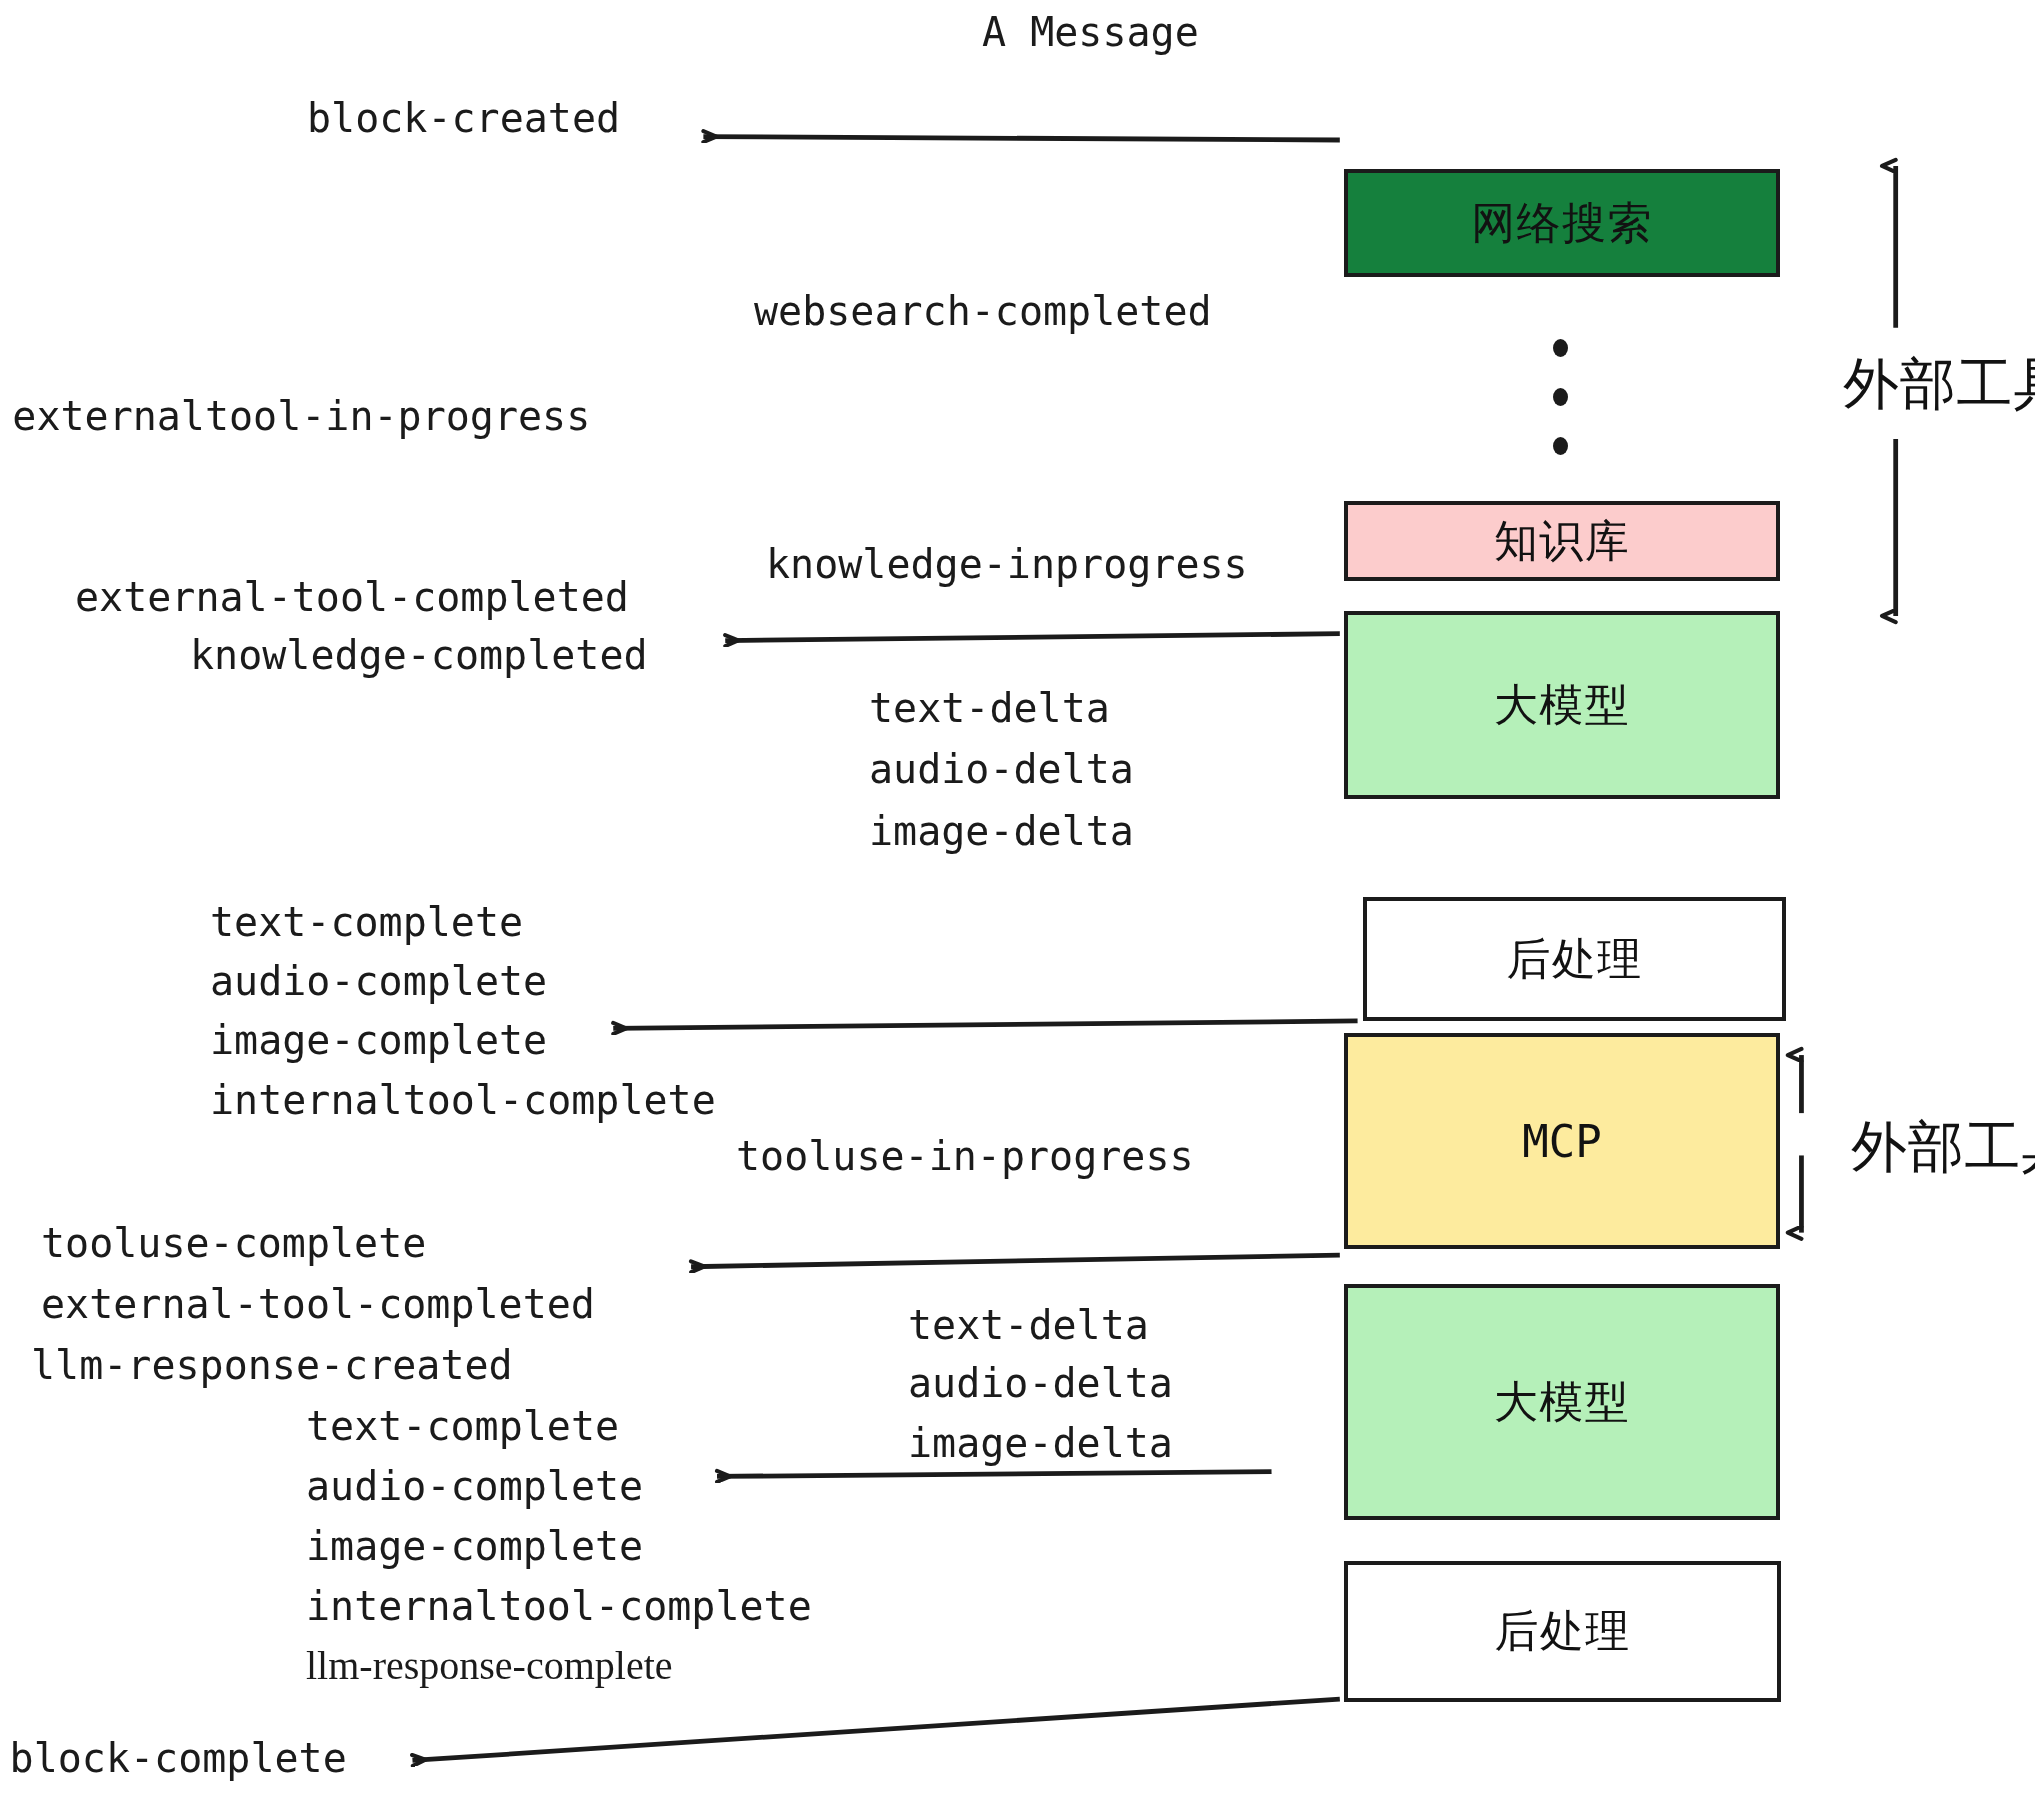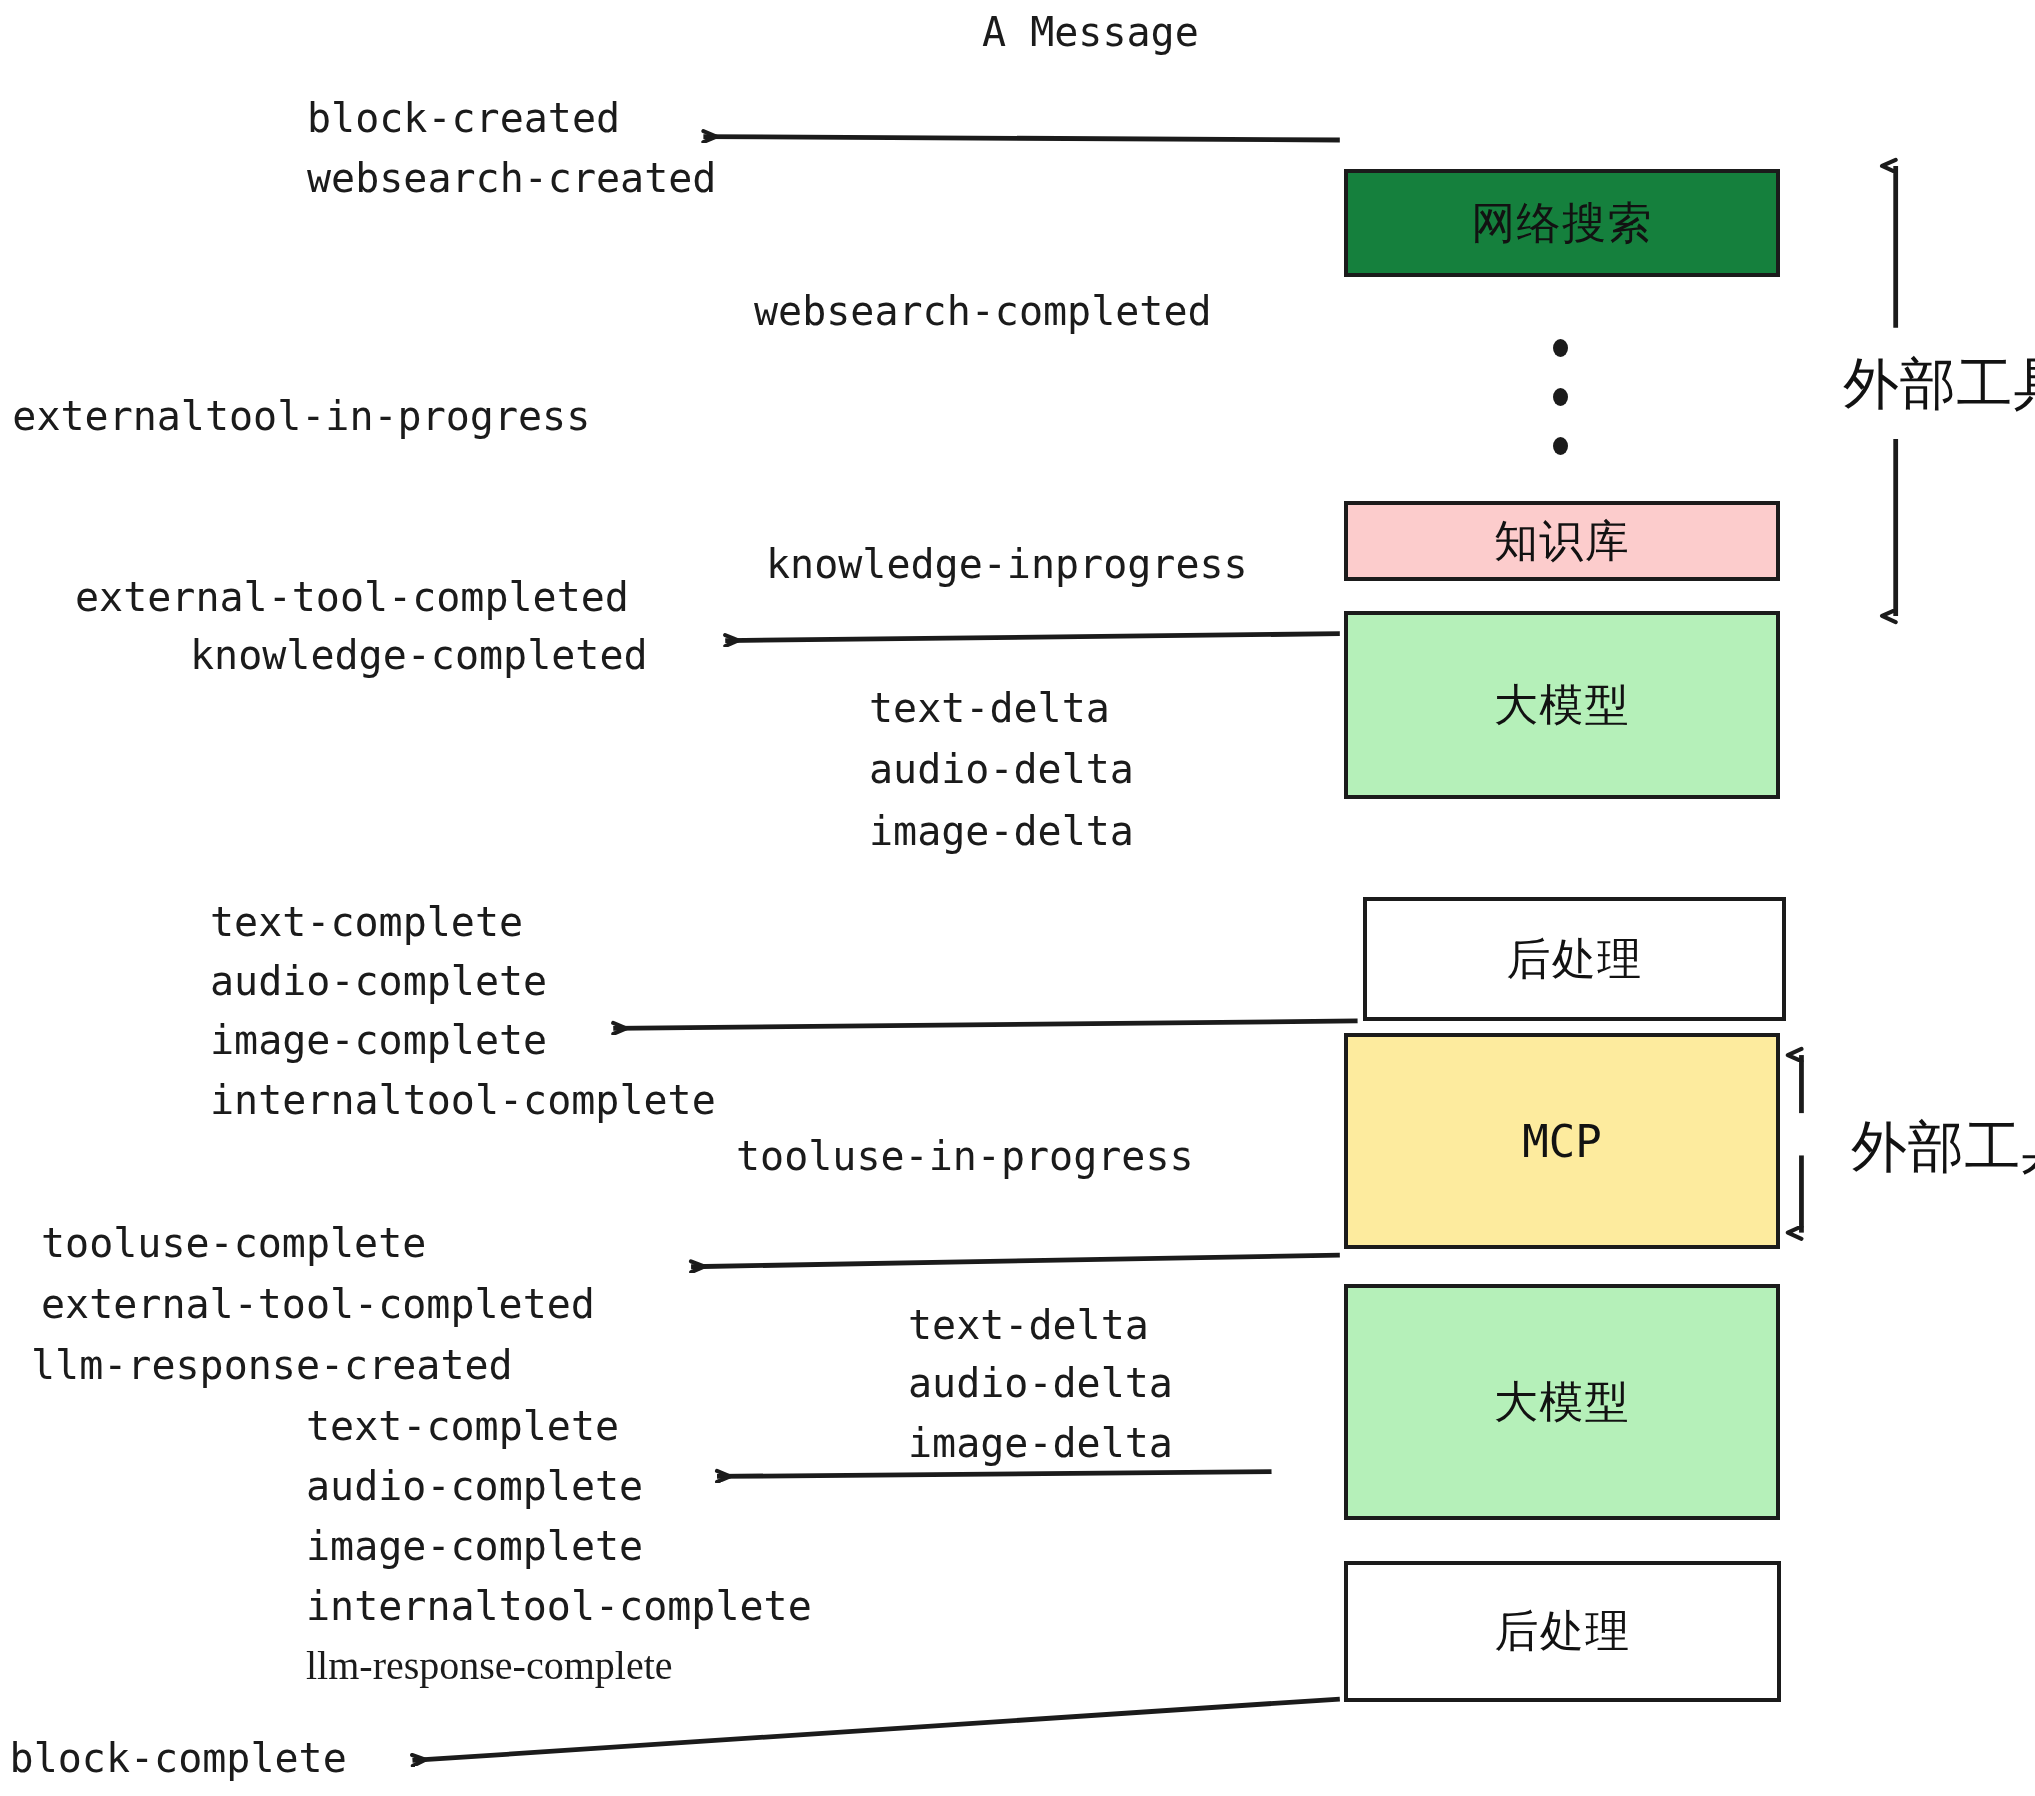--- a/index.html
+++ b/index.html
@@ -159,21 +159,20 @@
   <div class="side-label" style="left:1817px; top:347px;">
     <span>外部工具</span>
   </div>
 
   <div class="side-label" style="left:1825px; top:1110px;">
     <span>外部工具</span>
   </div>
 
   <div class="evt" style="left:307px; top:98px;">block-created</div>
 
-  <div class="evt" style="left:307px; top:158px;">websearch-created</div>
 
 
   <div class="evt" style="left:754px; top:291px;">websearch-completed</div>
 
   <div class="evt" style="left:12.3px; top:396px;">externaltool-in-progress</div>
 
   <div class="evt" style="left:766px; top:544px;">knowledge-inprogress</div>
 
   <div class="evt" style="left:75px; top:577px;">external-tool-completed</div>
 

